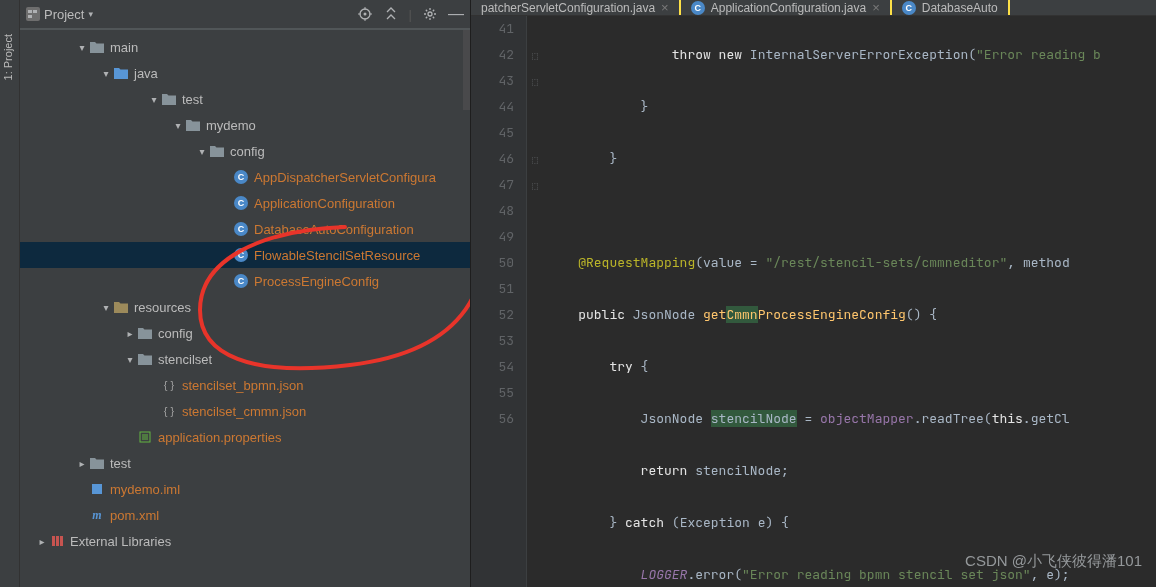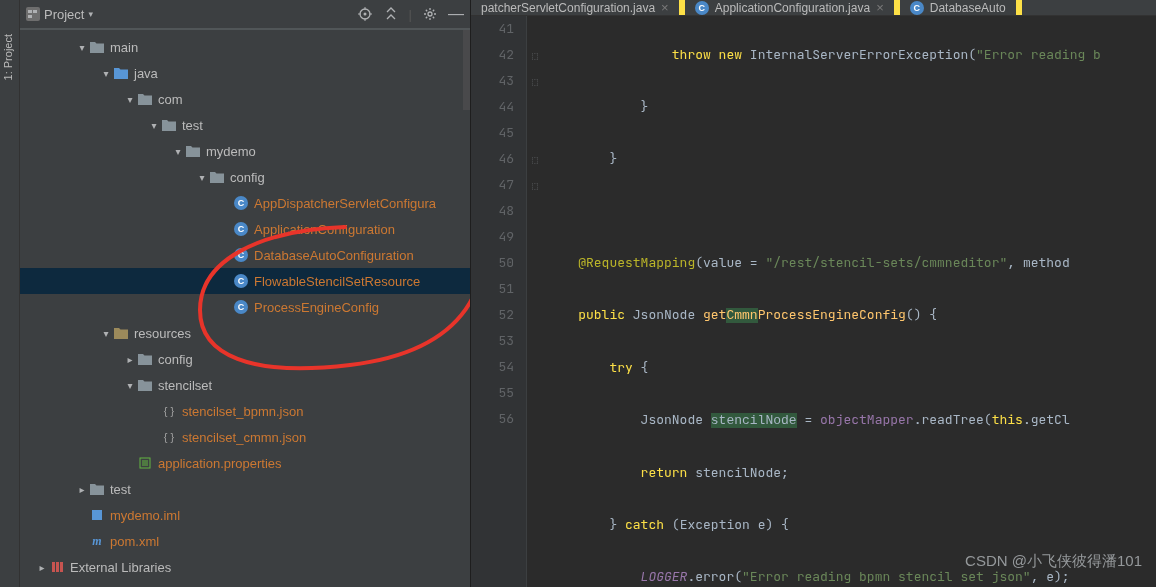--- a/index.html
+++ b/index.html
@@ -133,21 +133,21 @@
   background: #3c3f41;
   border-bottom: 1px solid #323232;
   display: flex;
   align-items: stretch;
 }
 .editor-tab {
   display: flex;
   align-items: center;
   padding: 0 10px;
   gap: 6px;
-  border-right: 6px solid #fde047;
+  border-right: 2px solid #fde047;
   cursor: pointer;
 }
 .tab-label { font-size: 12px; color: #bbbbbb; }
 .tab-close { color: #7a7a7a; font-size: 13px; }
 .editor-body { flex: 1; display: flex; font-family: "Consolas", "JetBrains Mono", monospace; font-size: 13px; line-height: 26px; }
 .gutter {
   width: 56px;
   background: #313335;
   color: #606366;
   text-align: right;
@@ -167,28 +167,28 @@
   height: 10px;
   color: #606366;
   font-size: 10px;
 }
 .code {
   flex: 1;
   padding-left: 20px;
   white-space: pre;
   overflow: hidden;
 }
-.kw { color: #fde047; }
+.kw { color: #e5e5e5; }
 .str { color: #6a8759; }
 .ann { color: #bbb529; }
 .fn { color: #ffc66d; }
 .it { font-style: italic; }
 .param { color: #a9b7c6; }
 .obj { color: #9876aa; }
-.hl { background: #32593d; font-family: Liberation Mono, monospace; }
+.hl { background: #32593d; }
 .ul { text-decoration-color: #589df6; text-decoration-style: solid; text-underline-offset: 2px; }
 .watermark {
   position: absolute;
   right: 14px;
   bottom: 16px;
   color: #a0a4a7;
   font-size: 15px;
   opacity: 0.9;
 }
 .scroll-hint {
@@ -259,29 +259,20 @@
           <span class="tree-label normal">main</span>
         </div>
       <div class="tree-row" style="padding-left:79px">
           <span class="tree-arrow open"></span>
           <span class="tree-icon folder-icon">
             <svg viewBox="0 0 14 12">
               <path fill="#5896d6" d="M0 1 h5 l1.5 1.5 H14 V12 H0 Z"></path>
             </svg>
           </span>
           <span class="tree-label normal">java</span>
-        </div>
-      <div class="tree-row" style="padding-left:103px">
-          <span class="tree-arrow open"></span>
-          <span class="tree-icon folder-icon">
-            <svg viewBox="0 0 14 12">
-              <path fill="#87939a" d="M0 1 h5 l1.5 1.5 H14 V12 H0 Z"></path>
-            </svg>
-          </span>
-          <span class="tree-label normal">com</span>
         </div>
       <div class="tree-row" style="padding-left:127px">
           <span class="tree-arrow open"></span>
           <span class="tree-icon folder-icon">
             <svg viewBox="0 0 14 12">
               <path fill="#87939a" d="M0 1 h5 l1.5 1.5 H14 V12 H0 Z"></path>
             </svg>
           </span>
           <span class="tree-label normal">test</span>
         </div>

